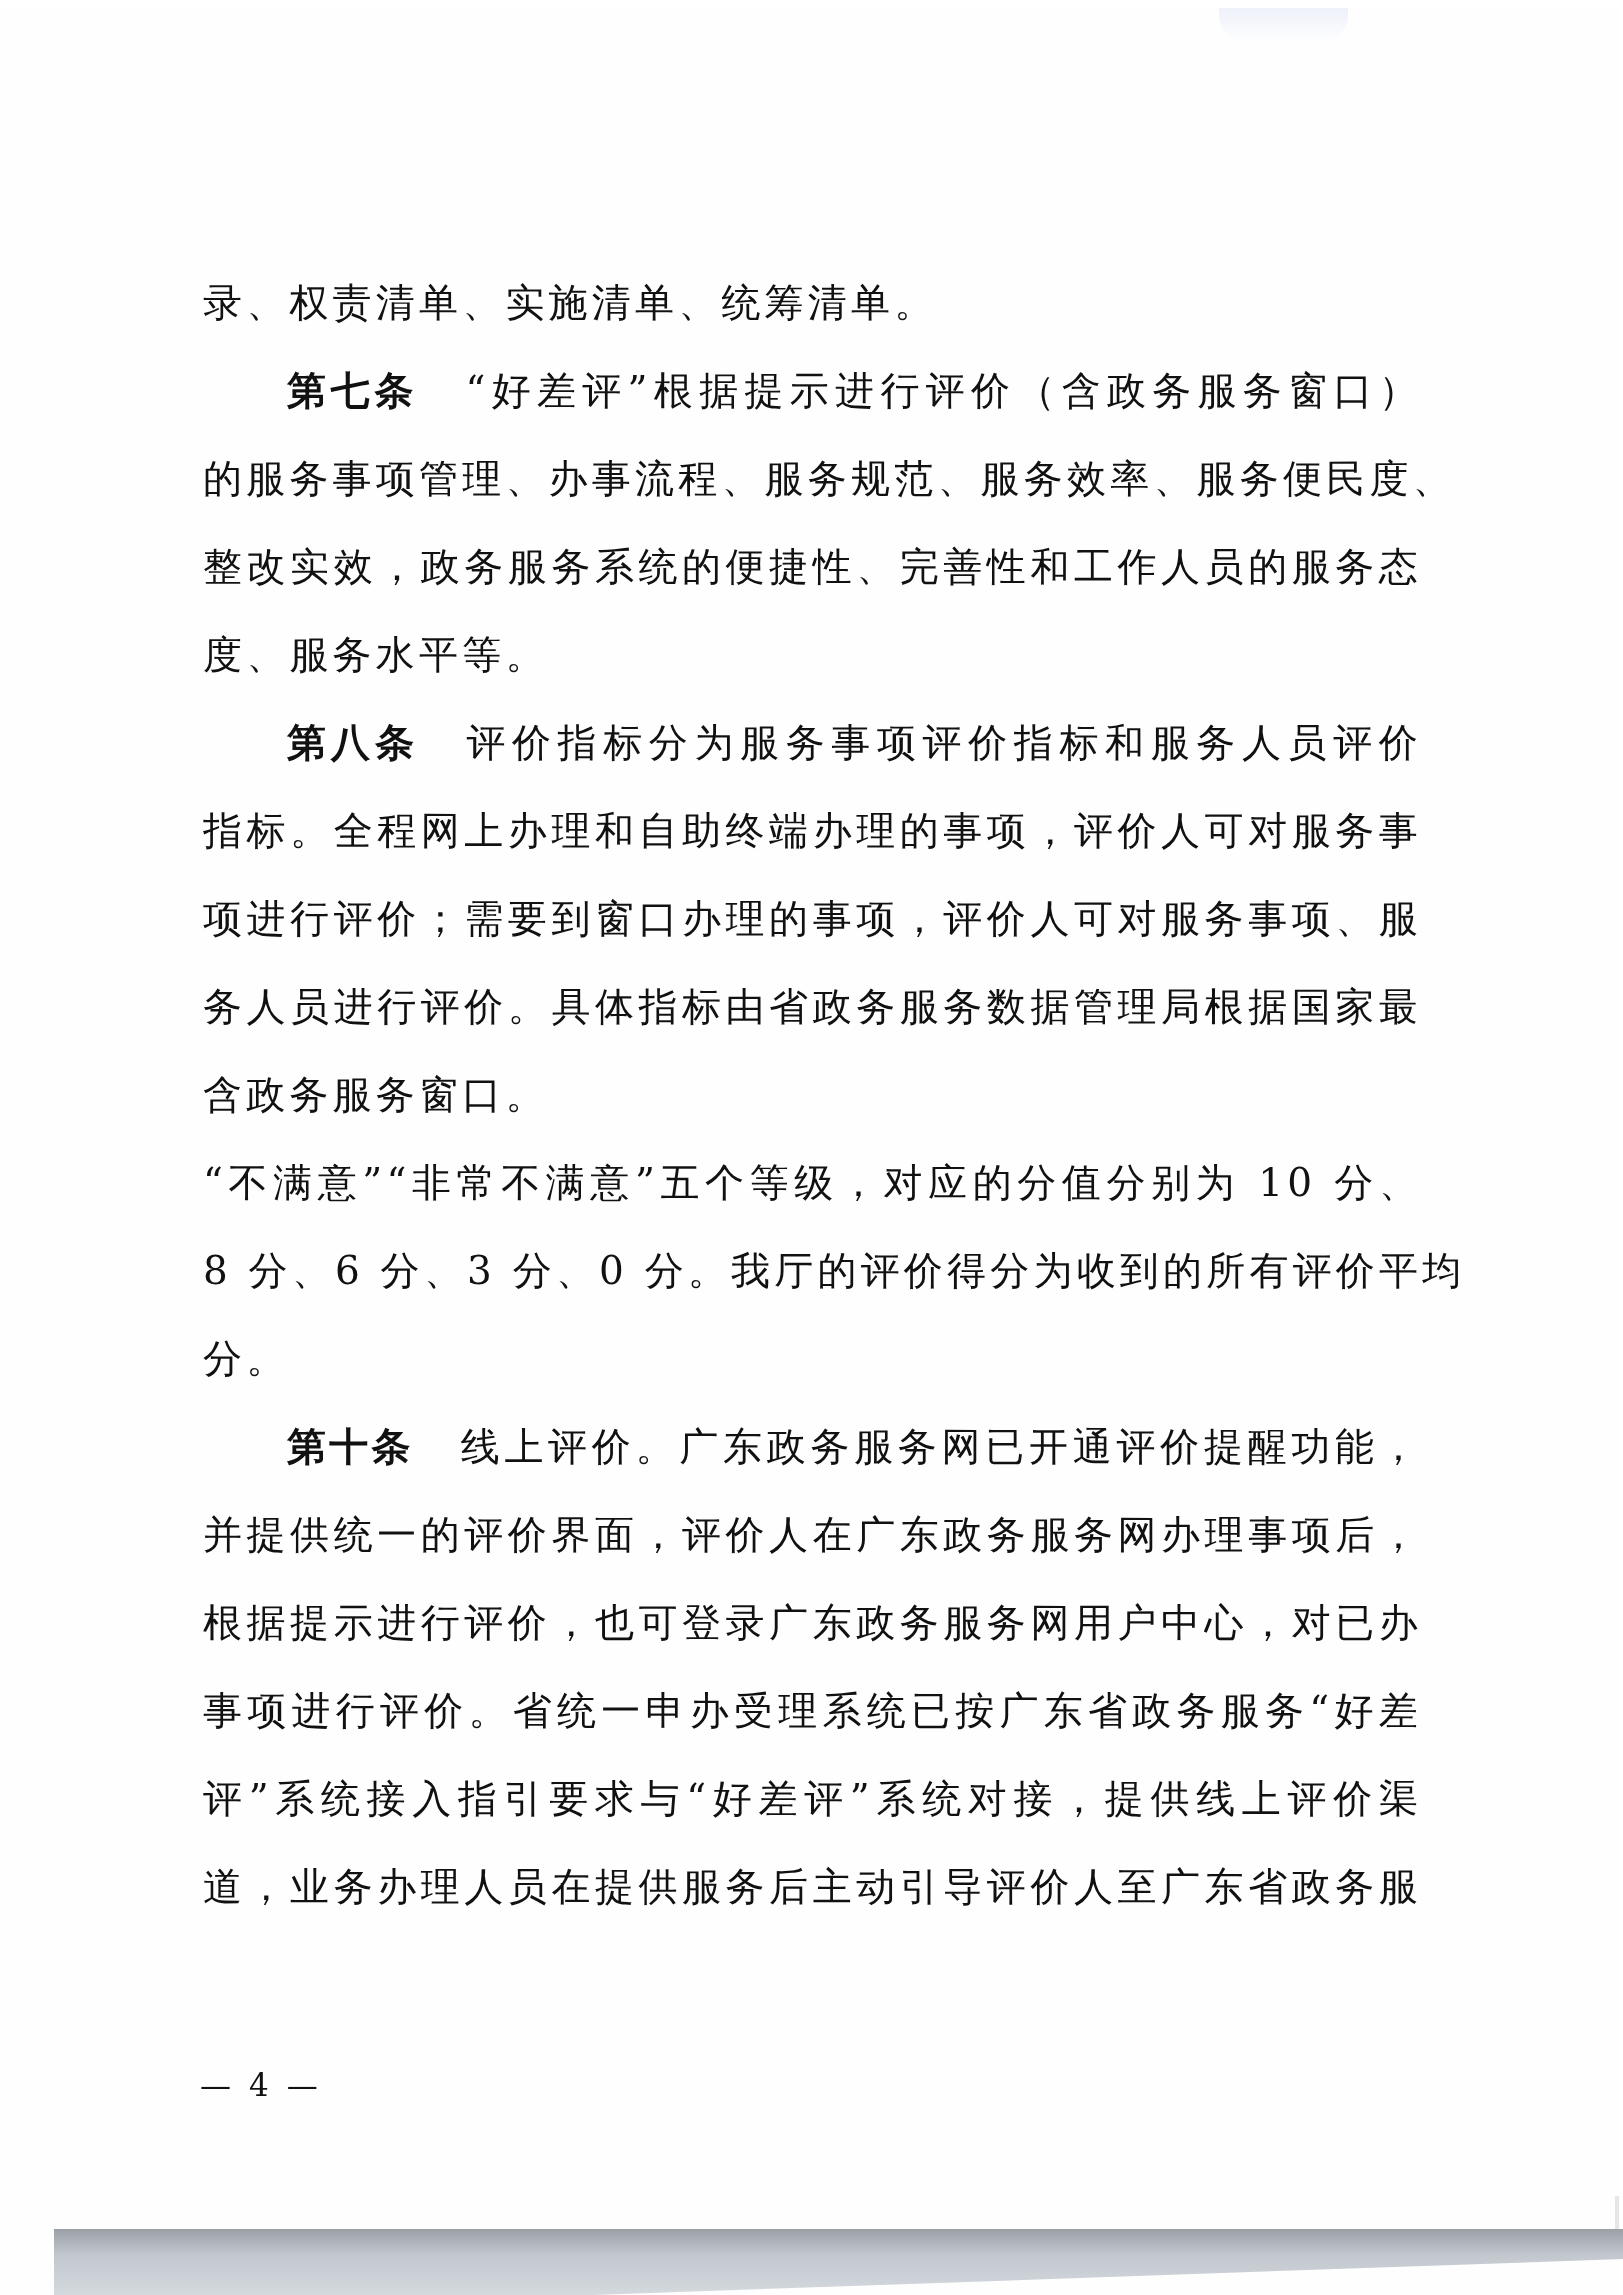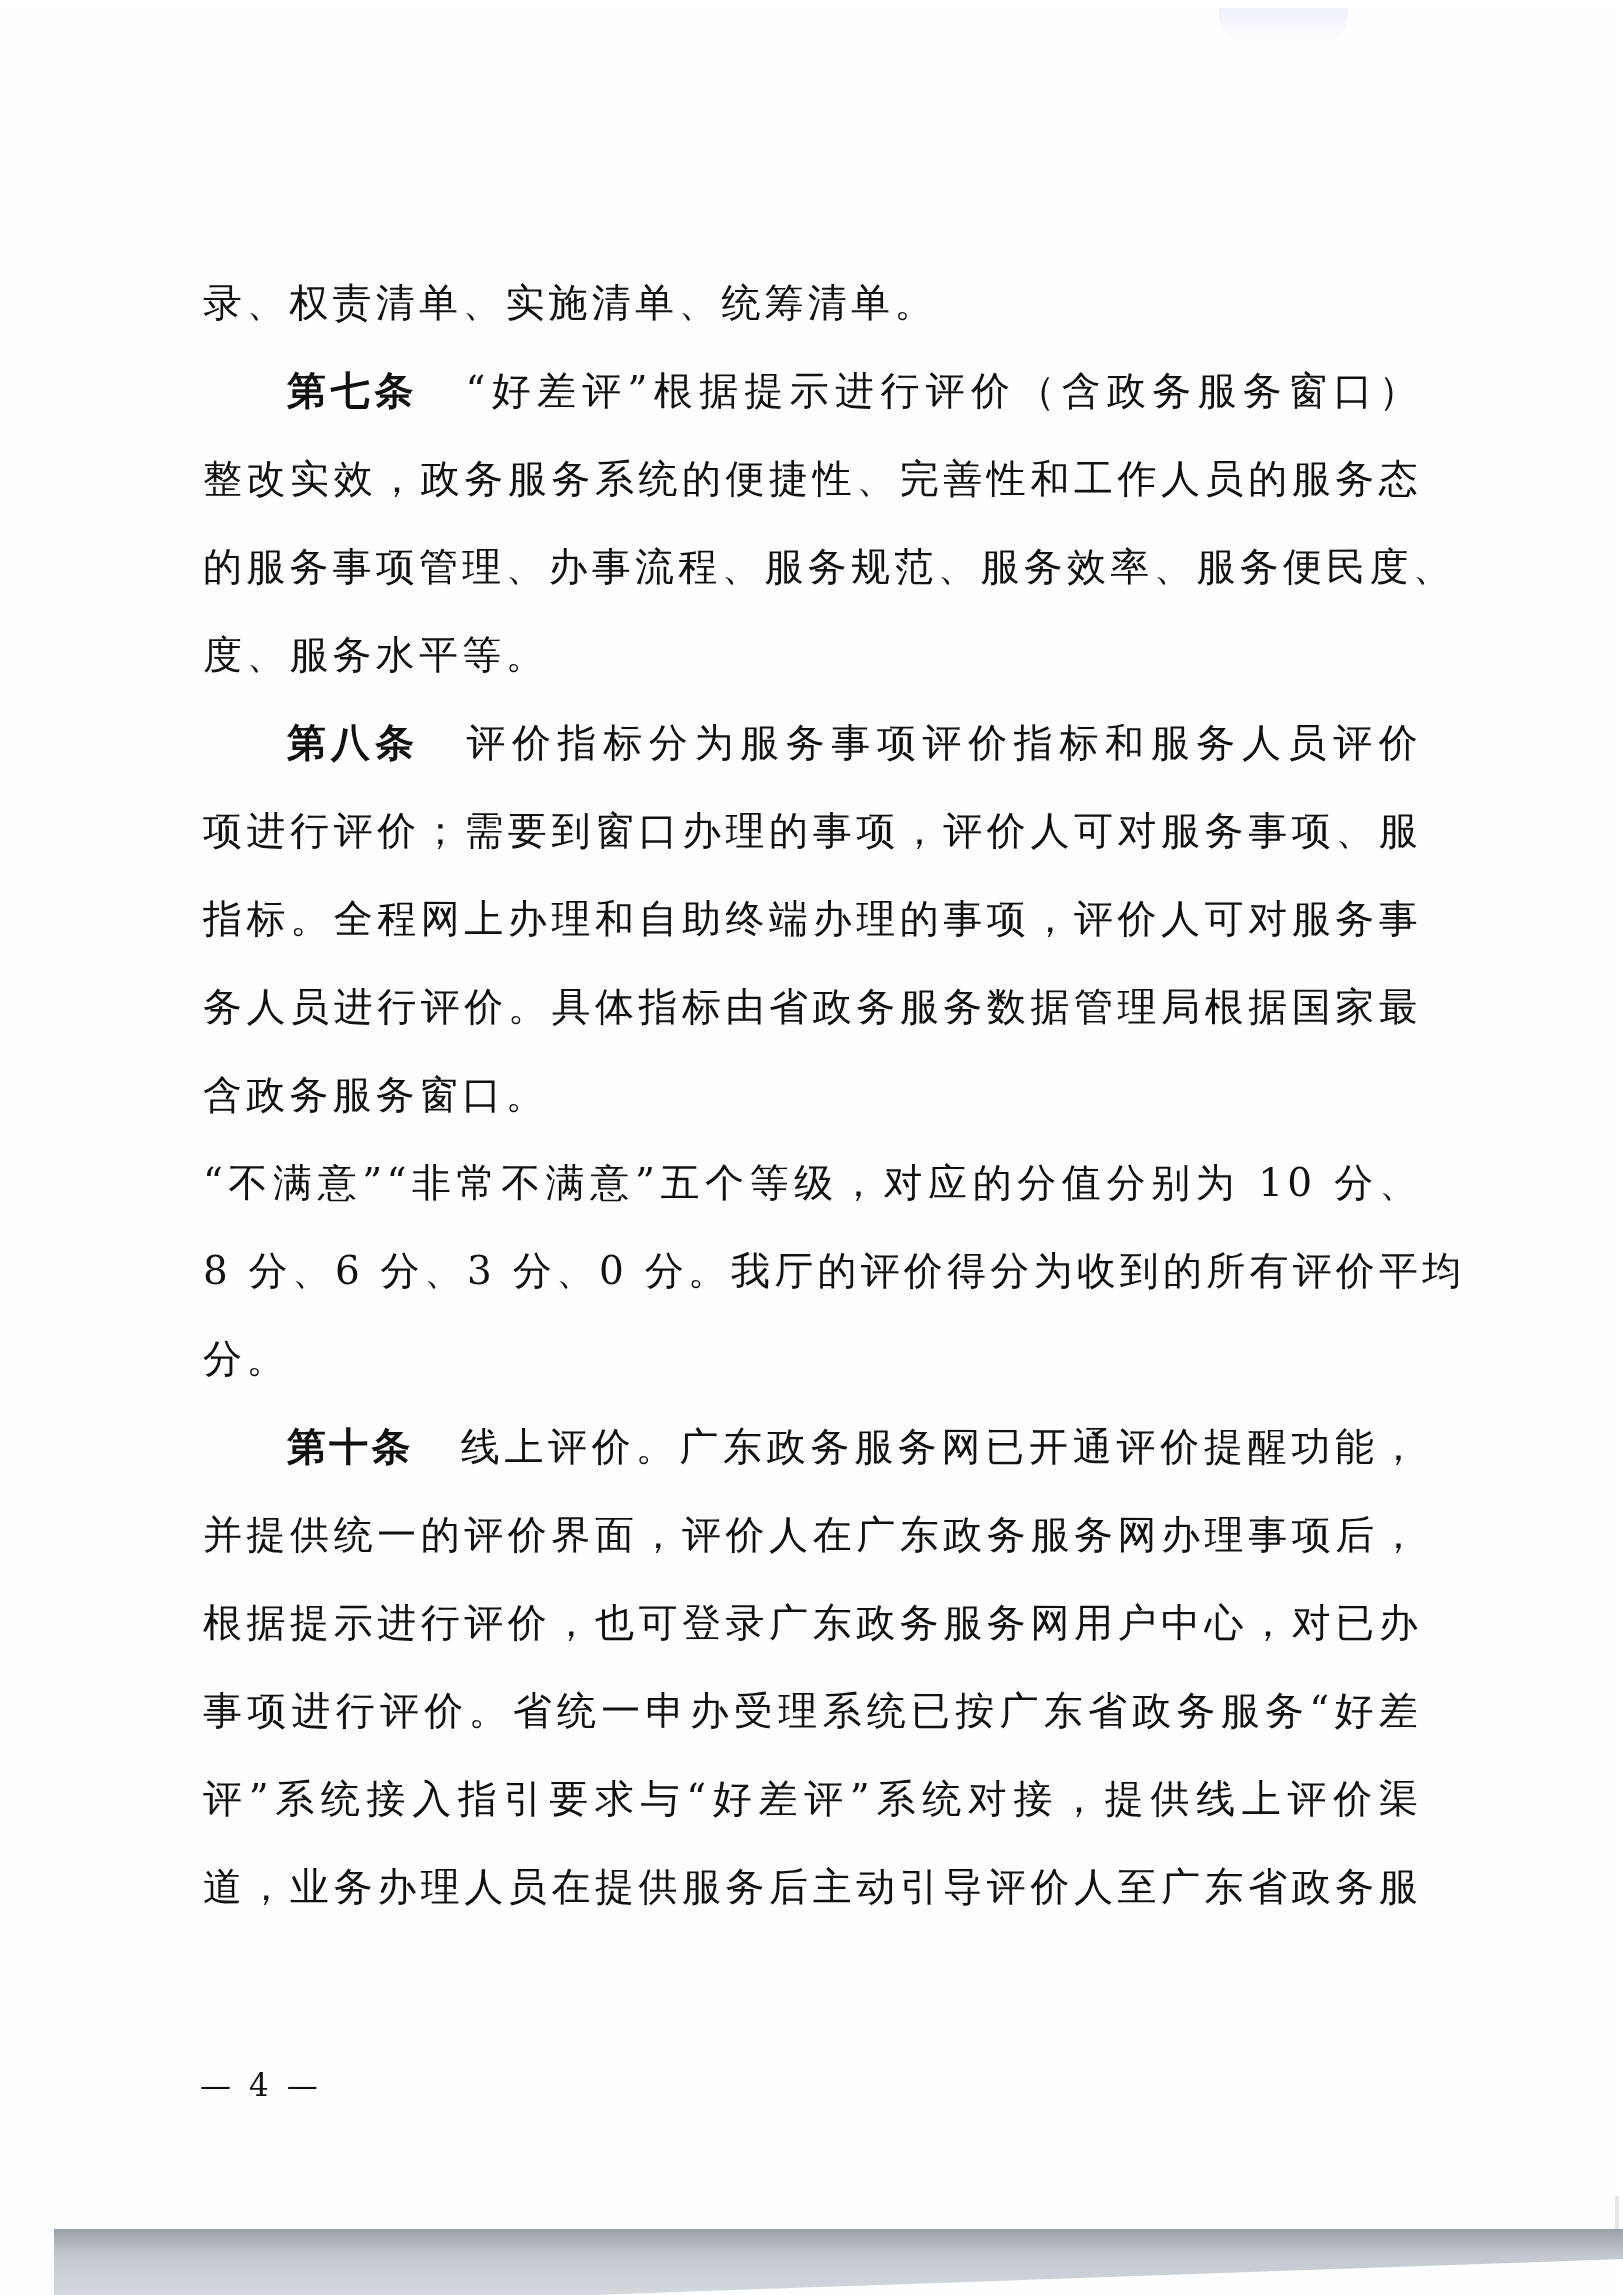--- a/index.html
+++ b/index.html
@@ -71,27 +71,27 @@
 <div class="page">
   <div class="scan-smudge"></div>
 
   <div class="body-text">
 
     <div class="line last">
       <span>录、权责清单、实施清单、统筹清单。</span>
     </div>
 
     <div class="line indent"><span class="article-num">第七条</span><span>“好差评”根据提示进行评价（含政务服务窗口）</span></div>
+    <div class="line"><span>的服务事项管理、办事流程、服务规范、服务效率、服务便民度、</span></div>
     <div class="line"><span>整改实效，政务服务系统的便捷性、完善性和工作人员的服务态</span></div>
-    <div class="line"><span>的服务事项管理、办事流程、服务规范、服务效率、服务便民度、</span></div>
     <div class="line last"><span>度、服务水平等。</span></div>
 
     <div class="line indent"><span class="article-num">第八条</span><span>评价指标分为服务事项评价指标和服务人员评价</span></div>
+    <div class="line"><span>指标。全程网上办理和自助终端办理的事项，评价人可对服务事</span></div>
     <div class="line"><span>项进行评价；需要到窗口办理的事项，评价人可对服务事项、服</span></div>
-    <div class="line"><span>指标。全程网上办理和自助终端办理的事项，评价人可对服务事</span></div>
     <div class="line"><span>务人员进行评价。具体指标由省政务服务数据管理局根据国家最</span></div>
     <div class="line last"><span>含政务服务窗口。</span></div>
 
     <div class="line"><span>“不满意”“非常不满意”五个等级，对应的分值分别为 10 分、</span></div>
     <div class="line"><span>8 分、6 分、3 分、0 分。我厅的评价得分为收到的所有评价平均</span></div>
     <div class="line last"><span>分。</span></div>
 
     <div class="line indent"><span class="article-num">第十条</span><span>线上评价。广东政务服务网已开通评价提醒功能，</span></div>
     <div class="line"><span>并提供统一的评价界面，评价人在广东政务服务网办理事项后，</span></div>
     <div class="line"><span>根据提示进行评价，也可登录广东政务服务网用户中心，对已办</span></div>

